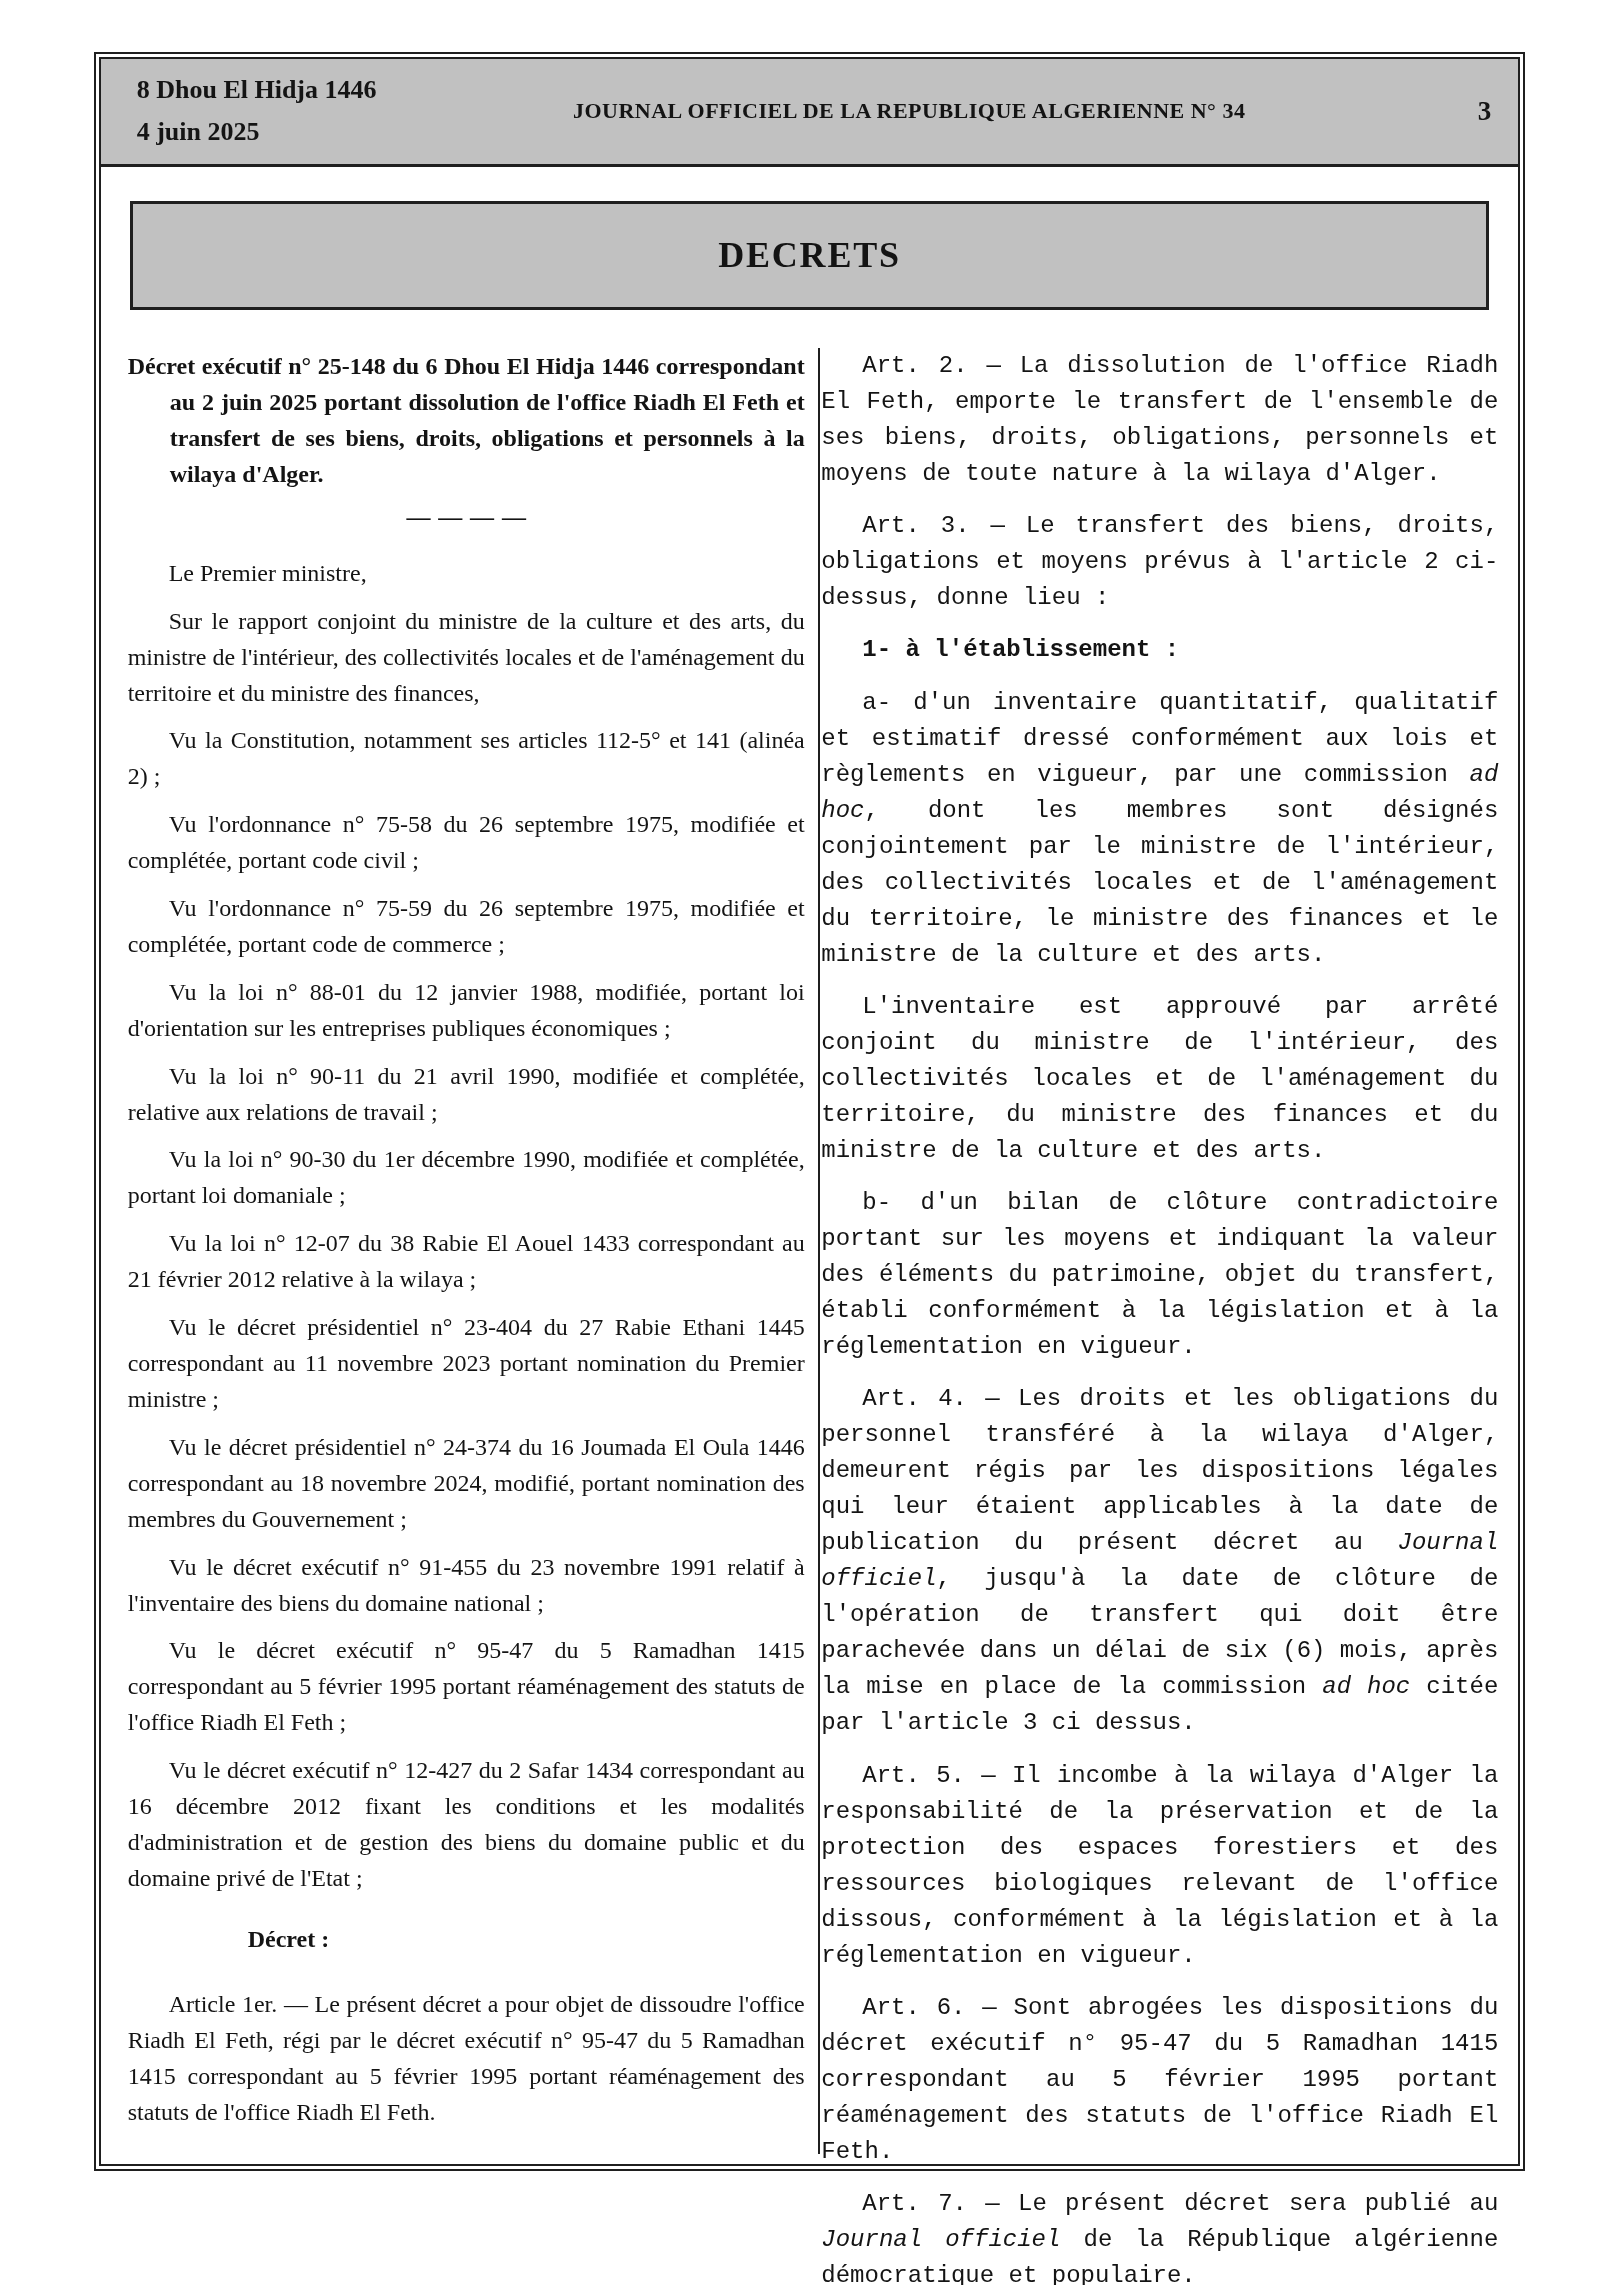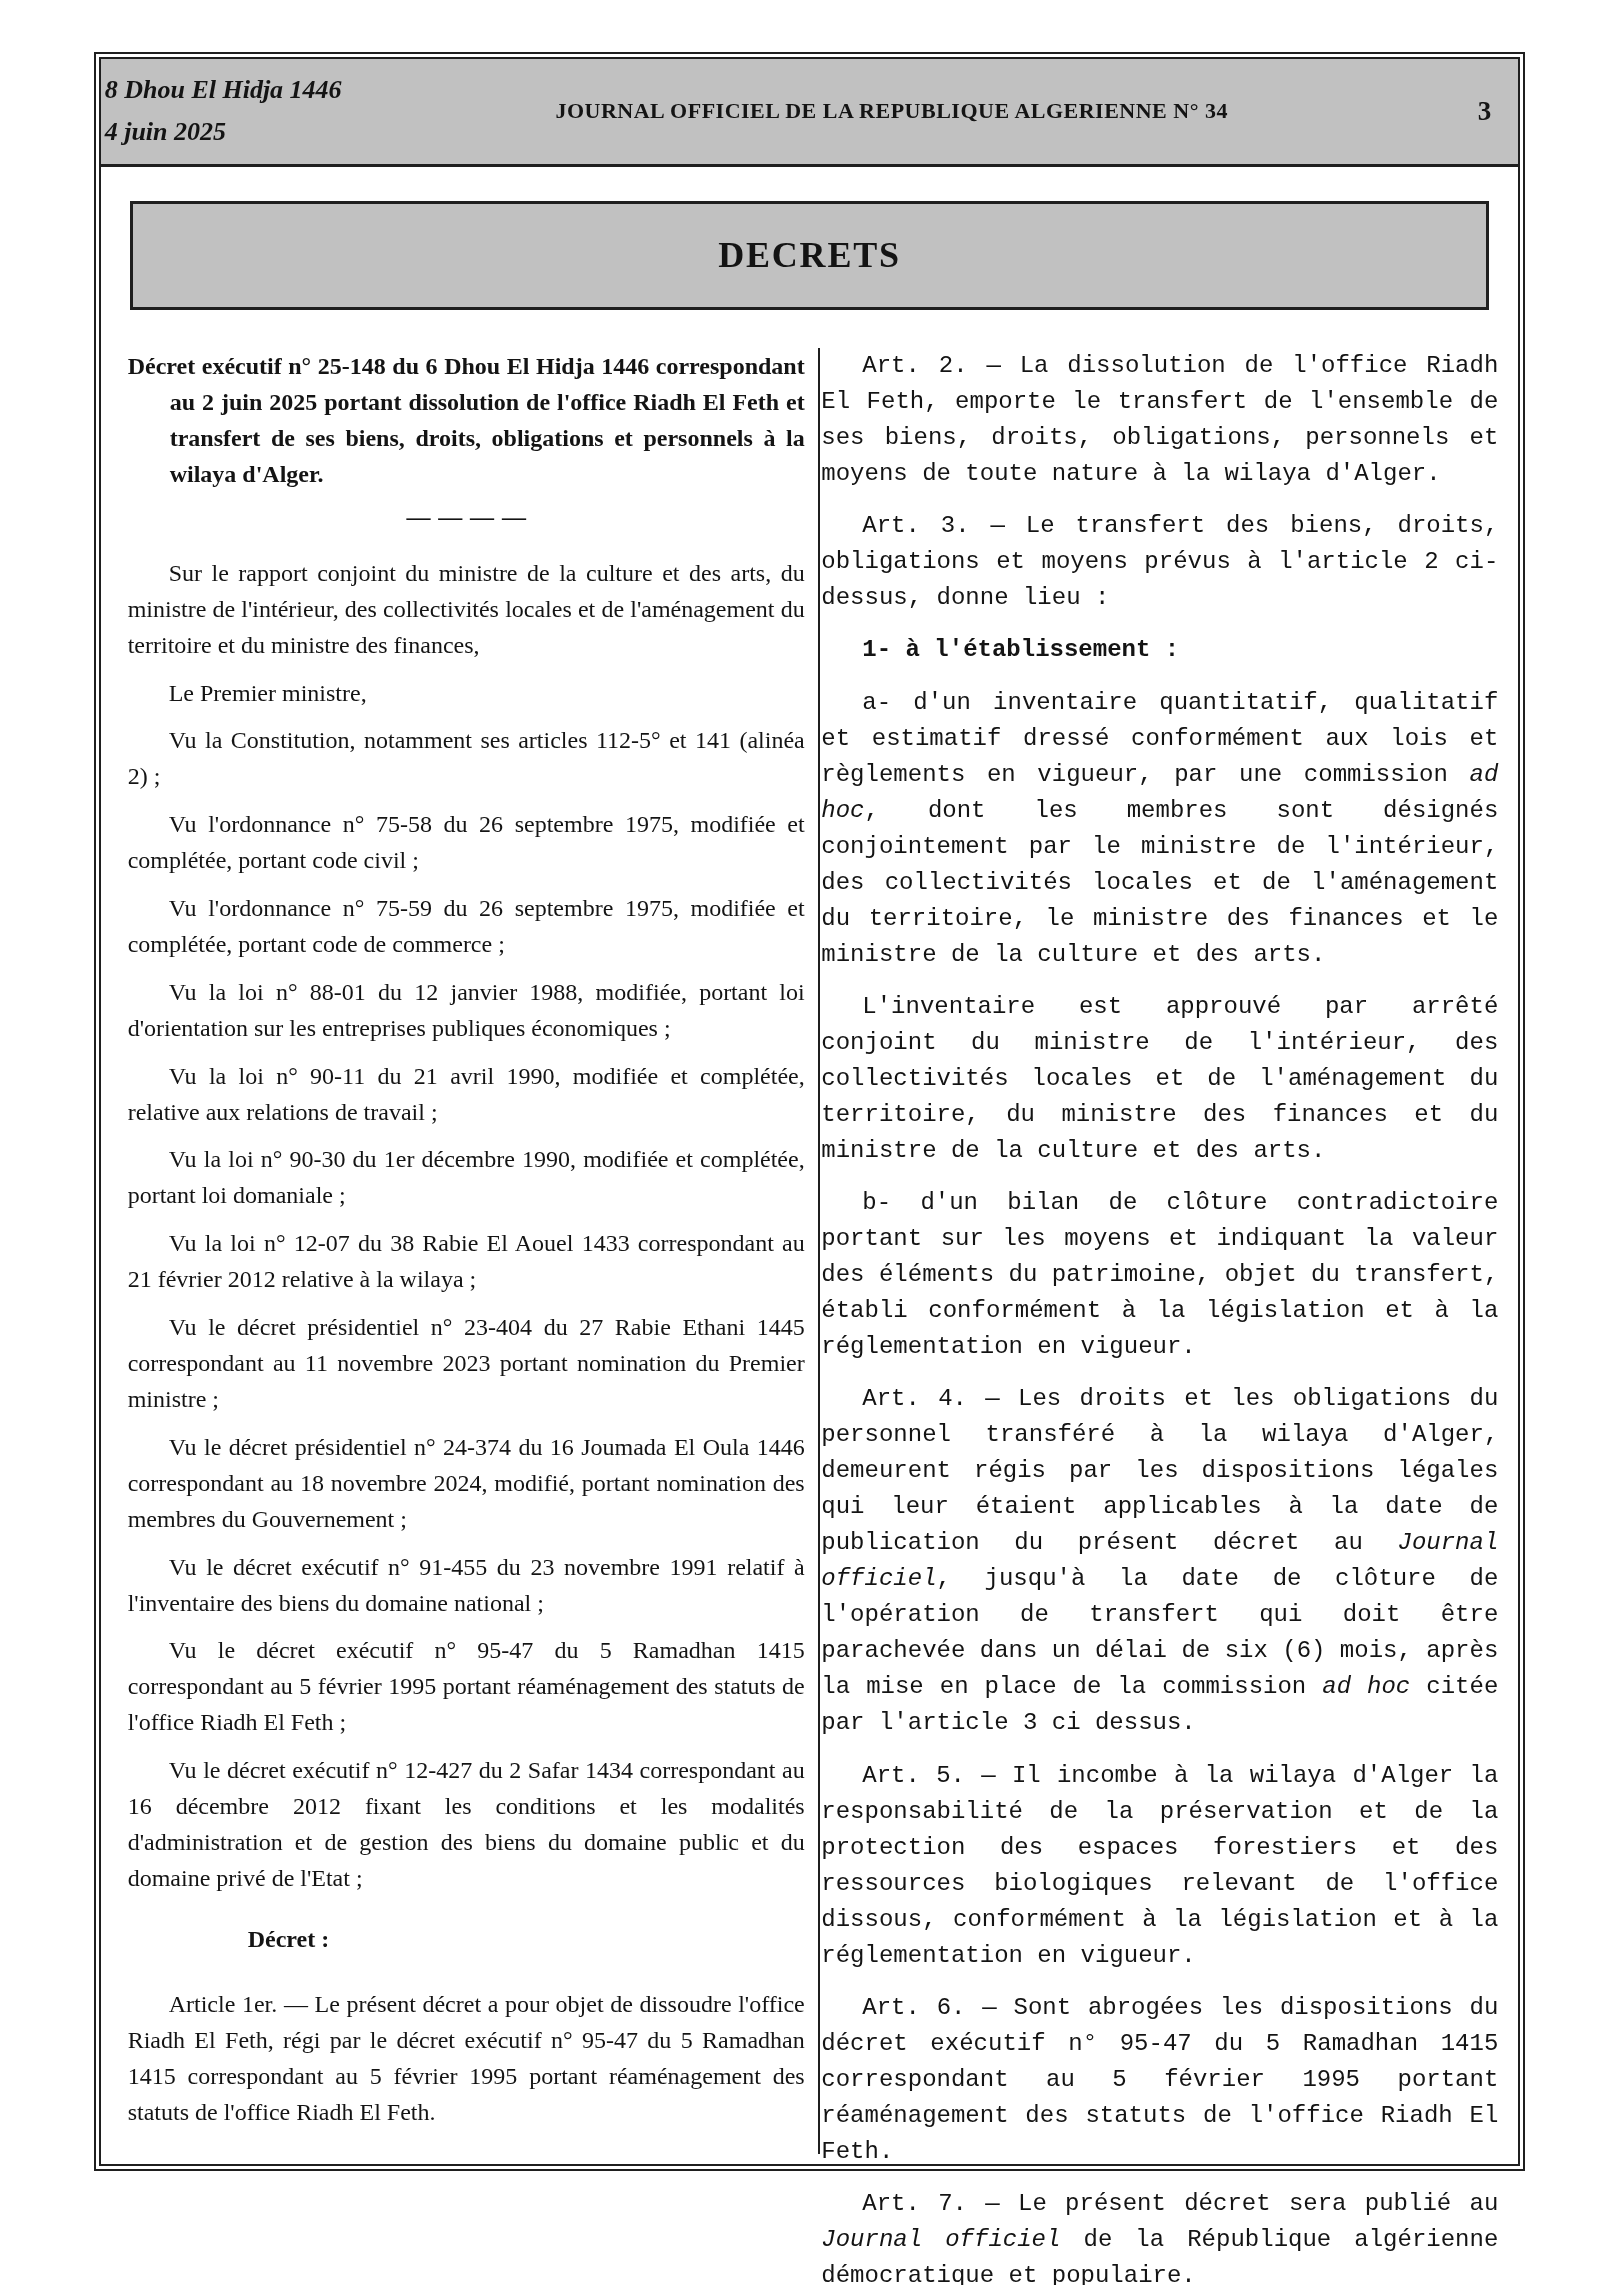--- a/index.html
+++ b/index.html
@@ -16,23 +16,22 @@
   .frame-inner {
     position:absolute; left:2.7px; top:2.7px; right:2.7px; bottom:2.7px;
     border:2.7px solid #1f1f1f;
   }
   
   .header-band {
     height:105px; background:#c1c1c1; border-bottom:3.6px solid #1f1f1f;
     display:flex; align-items:center;
   }
   .header-dates {
-    padding-left:4px; font-weight:bold; font-size:26px; line-height:42px;
+    padding-left:36px; font-weight:bold; font-size:26px; line-height:42px;
     white-space:nowrap;
-    font-style:italic;
   }
   .header-title {
     flex:1; text-align:center; font-weight:bold; font-size:22px;
     letter-spacing:0.5px; padding-right:36px;
   }
   .header-page {
     font-weight:bold; font-size:27px; padding-right:27px;
   }
   
   .banner {
@@ -93,22 +92,22 @@
       </div>
 
       <div class="banner">
         <div class="banner-title">DECRETS</div>
       </div>
 
       <div class="columns">
         <div class="col col-left" id="col-left">
             <p class="p-title"><span>Décret exécutif n° 25-148 du 6 Dhou El Hidja 1446 correspondant au 2 juin 2025 portant dissolution de l'office Riadh El Feth et transfert de ses biens, droits, obligations et personnels à la wilaya d'Alger.</span></p>
             <p class="p-sep"><span>— — — —</span></p>
+            <p class="p-ind"><span>Le Premier ministre,</span></p>
             <p class="p-ind"><span>Sur le rapport conjoint du ministre de la culture et des arts, du ministre de l'intérieur, des collectivités locales et de l'aménagement du territoire et du ministre des finances,</span></p>
-            <p class="p-ind"><span>Le Premier ministre,</span></p>
             <p class="p-ind"><span>Vu la Constitution, notamment ses articles 112-5° et 141 (alinéa 2) ;</span></p>
             <p class="p-ind"><span>Vu l'ordonnance n° 75-58 du 26 septembre 1975, modifiée et complétée, portant code civil ;</span></p>
             <p class="p-ind"><span>Vu l'ordonnance n° 75-59 du 26 septembre 1975, modifiée et complétée, portant code de commerce ;</span></p>
             <p class="p-ind"><span>Vu la loi n° 88-01 du 12 janvier 1988, modifiée, portant loi d'orientation sur les entreprises publiques économiques ;</span></p>
             <p class="p-ind"><span>Vu la loi n° 90-11 du 21 avril 1990, modifiée et complétée, relative aux relations de travail ;</span></p>
             <p class="p-ind"><span>Vu la loi n° 90-30 du 1er décembre 1990, modifiée et complétée, portant loi domaniale ;</span></p>
             <p class="p-ind"><span>Vu la loi n° 12-07 du 38 Rabie El Aouel 1433 correspondant au 21 février 2012 relative à la wilaya ;</span></p>
             <p class="p-ind"><span>Vu le décret présidentiel n° 23-404 du 27 Rabie Ethani 1445 correspondant au 11 novembre 2023 portant nomination du Premier ministre ;</span></p>
             <p class="p-ind"><span>Vu le décret présidentiel n° 24-374 du 16 Joumada El Oula 1446 correspondant au 18 novembre 2024, modifié, portant nomination des membres du Gouvernement ;</span></p>
             <p class="p-ind"><span>Vu le décret exécutif n° 91-455 du 23 novembre 1991 relatif à l'inventaire des biens du domaine national ;</span></p>

